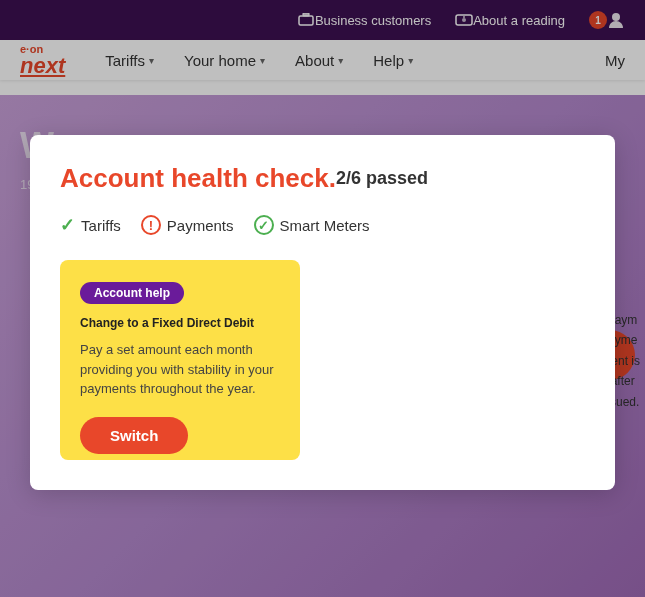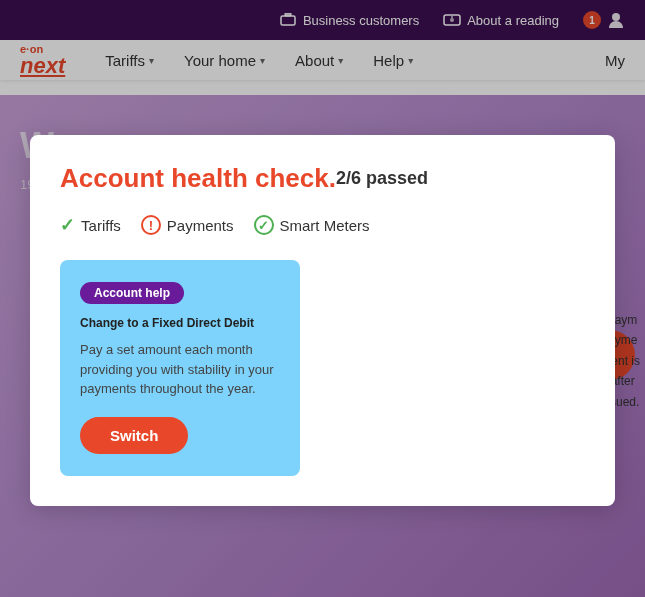--- a/index.html
+++ b/index.html
@@ -17,21 +17,20 @@
       height: 40px;
       display: flex;
       align-items: center;
       justify-content: flex-end;
       padding: 0 20px;
       gap: 24px;
     }
     .top-bar-item {
       display: flex;
       align-items: center;
-      gap: 6px;
       color: white;
       font-size: 13px;
       cursor: pointer;
     }
     .top-bar-icon {
       width: 18px;
       height: 18px;
       display: inline-flex;
       align-items: center;
       justify-content: center;
@@ -207,23 +206,23 @@
       display: flex;
       align-items: center;
       justify-content: center;
       color: #4caf50;
       font-size: 13px;
       font-weight: bold;
     }
 
     
     .card {
-      background: #7dd3fc;
+      background: #fde047;
       border-radius: 8px;
-      padding: 22px 20px 22px 20px;
+      padding: 22px 20px 6px 20px;
       max-width: 240px;
     }
     .card-badge {
       background: #6a1b9a;
       color: white;
       border-radius: 20px;
       padding: 4px 14px;
       font-size: 12px;
       font-weight: bold;
       display: inline-block;

